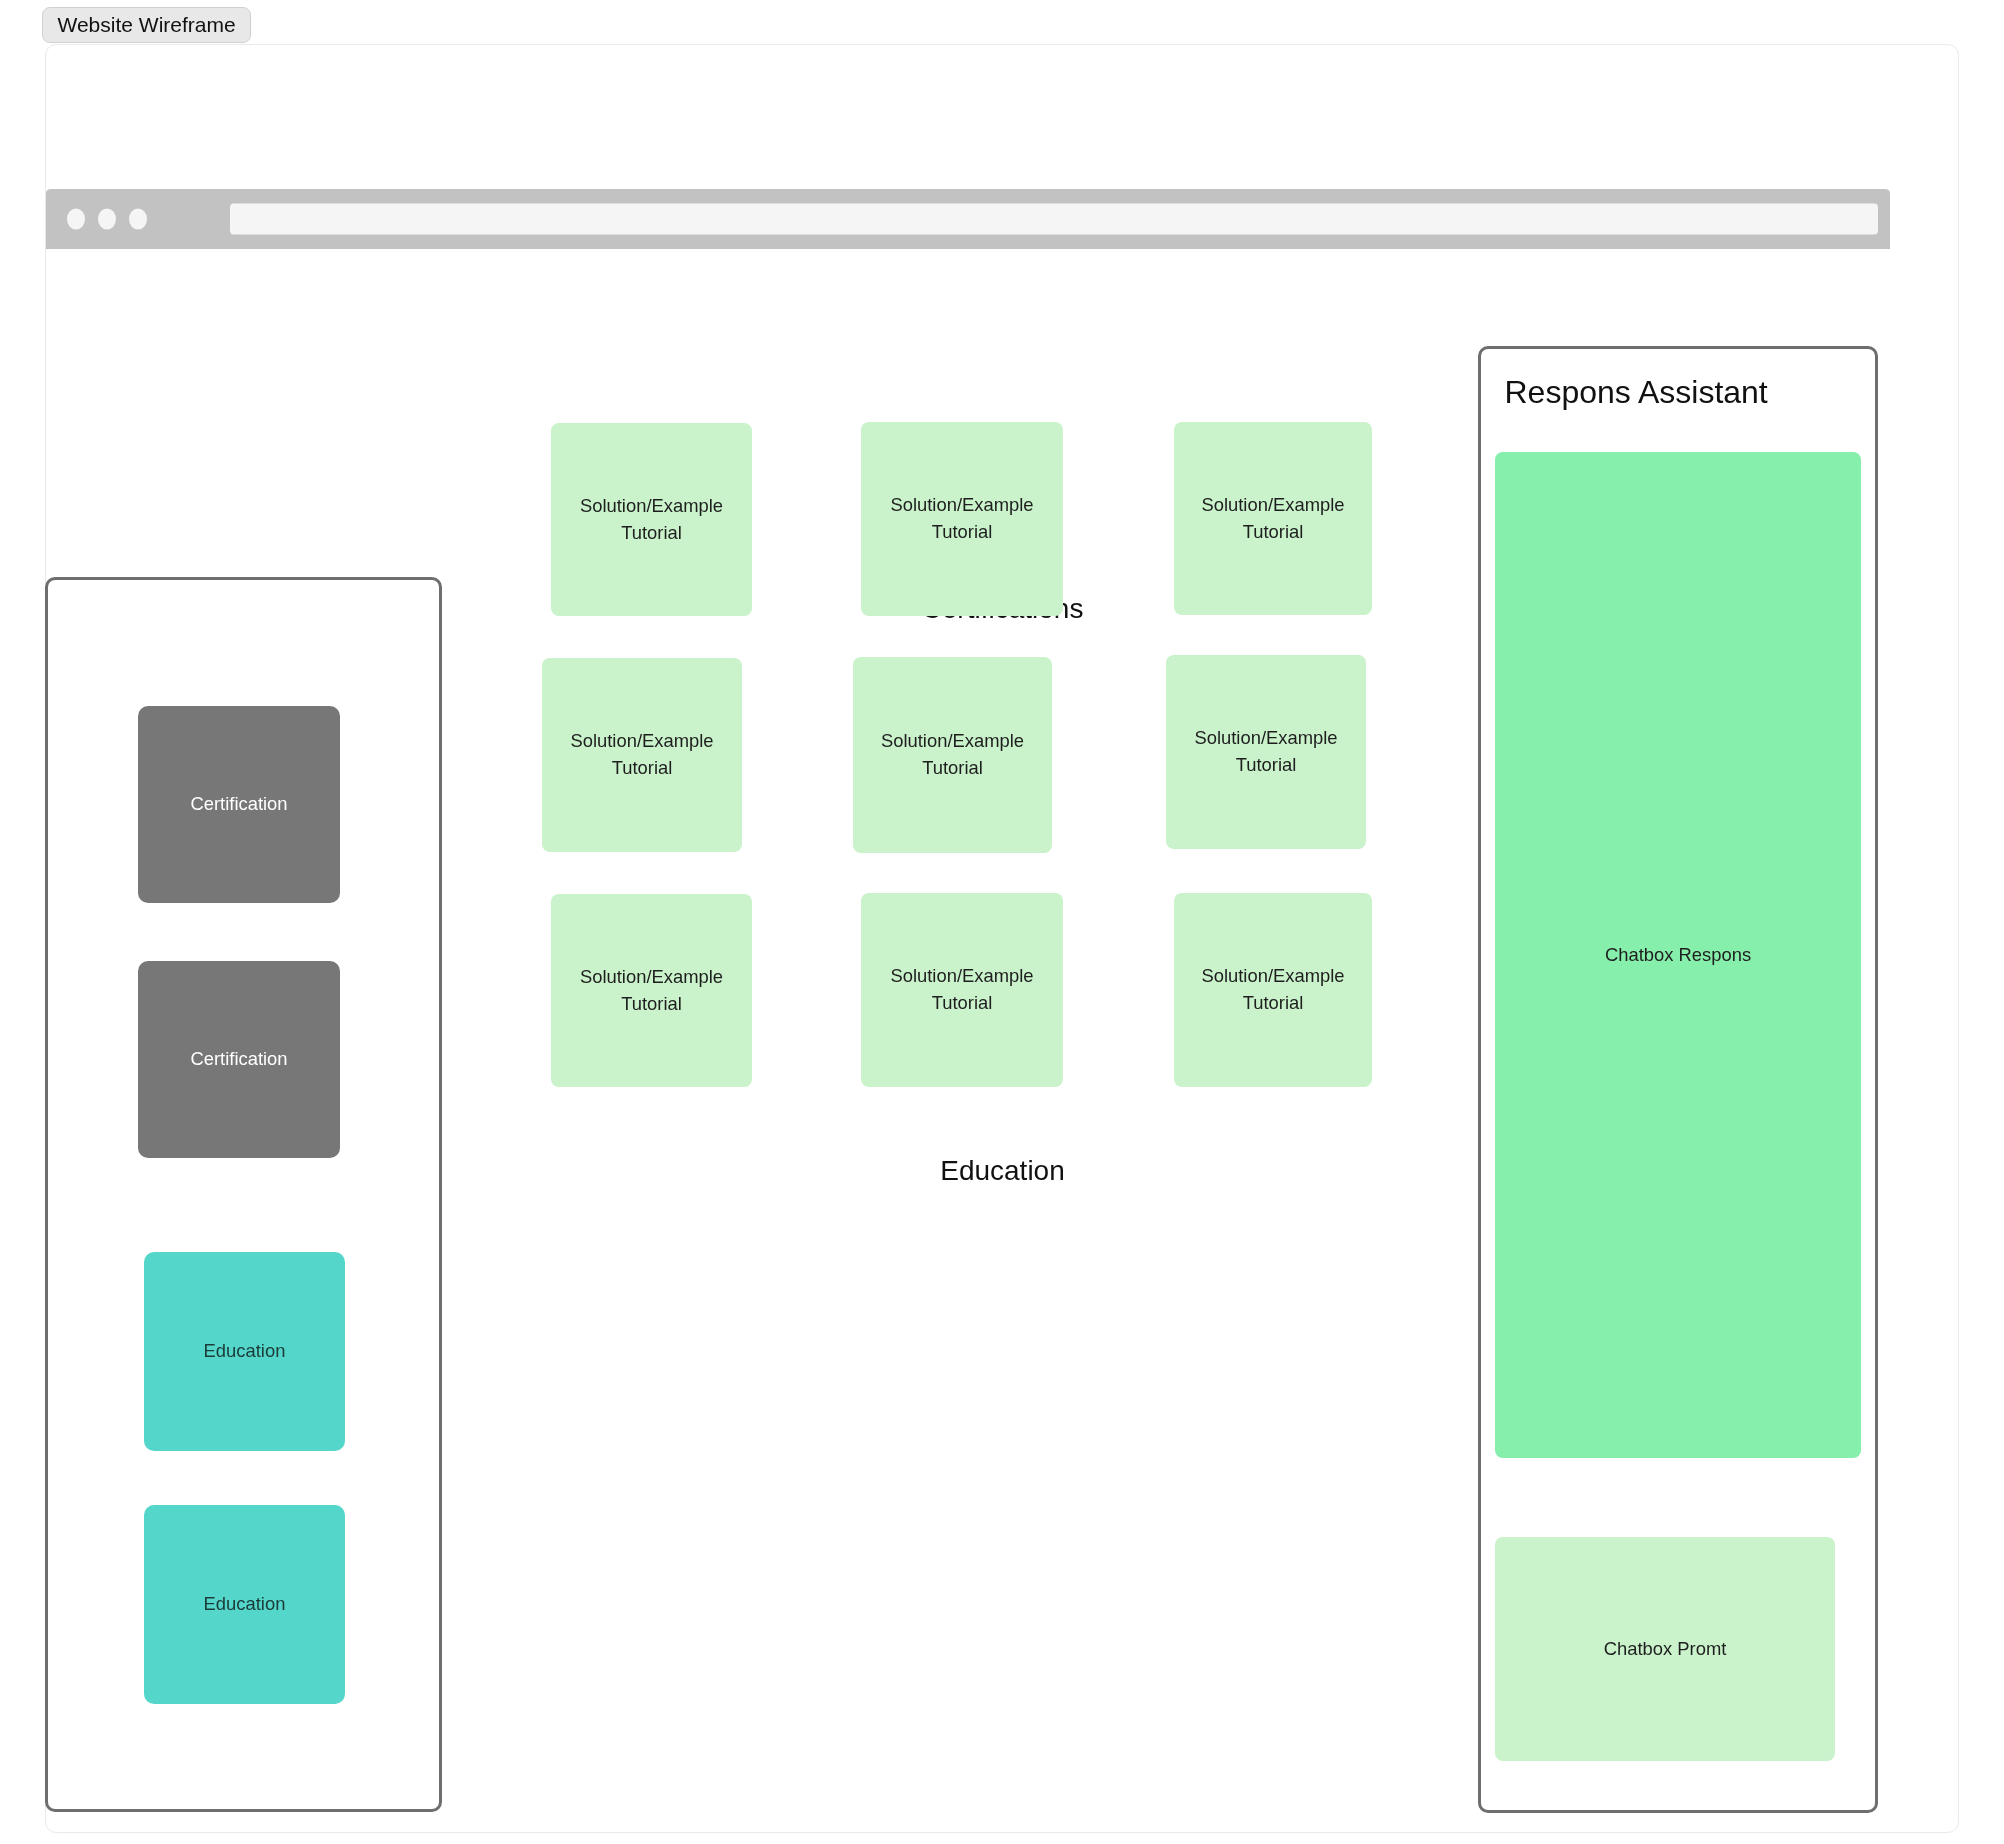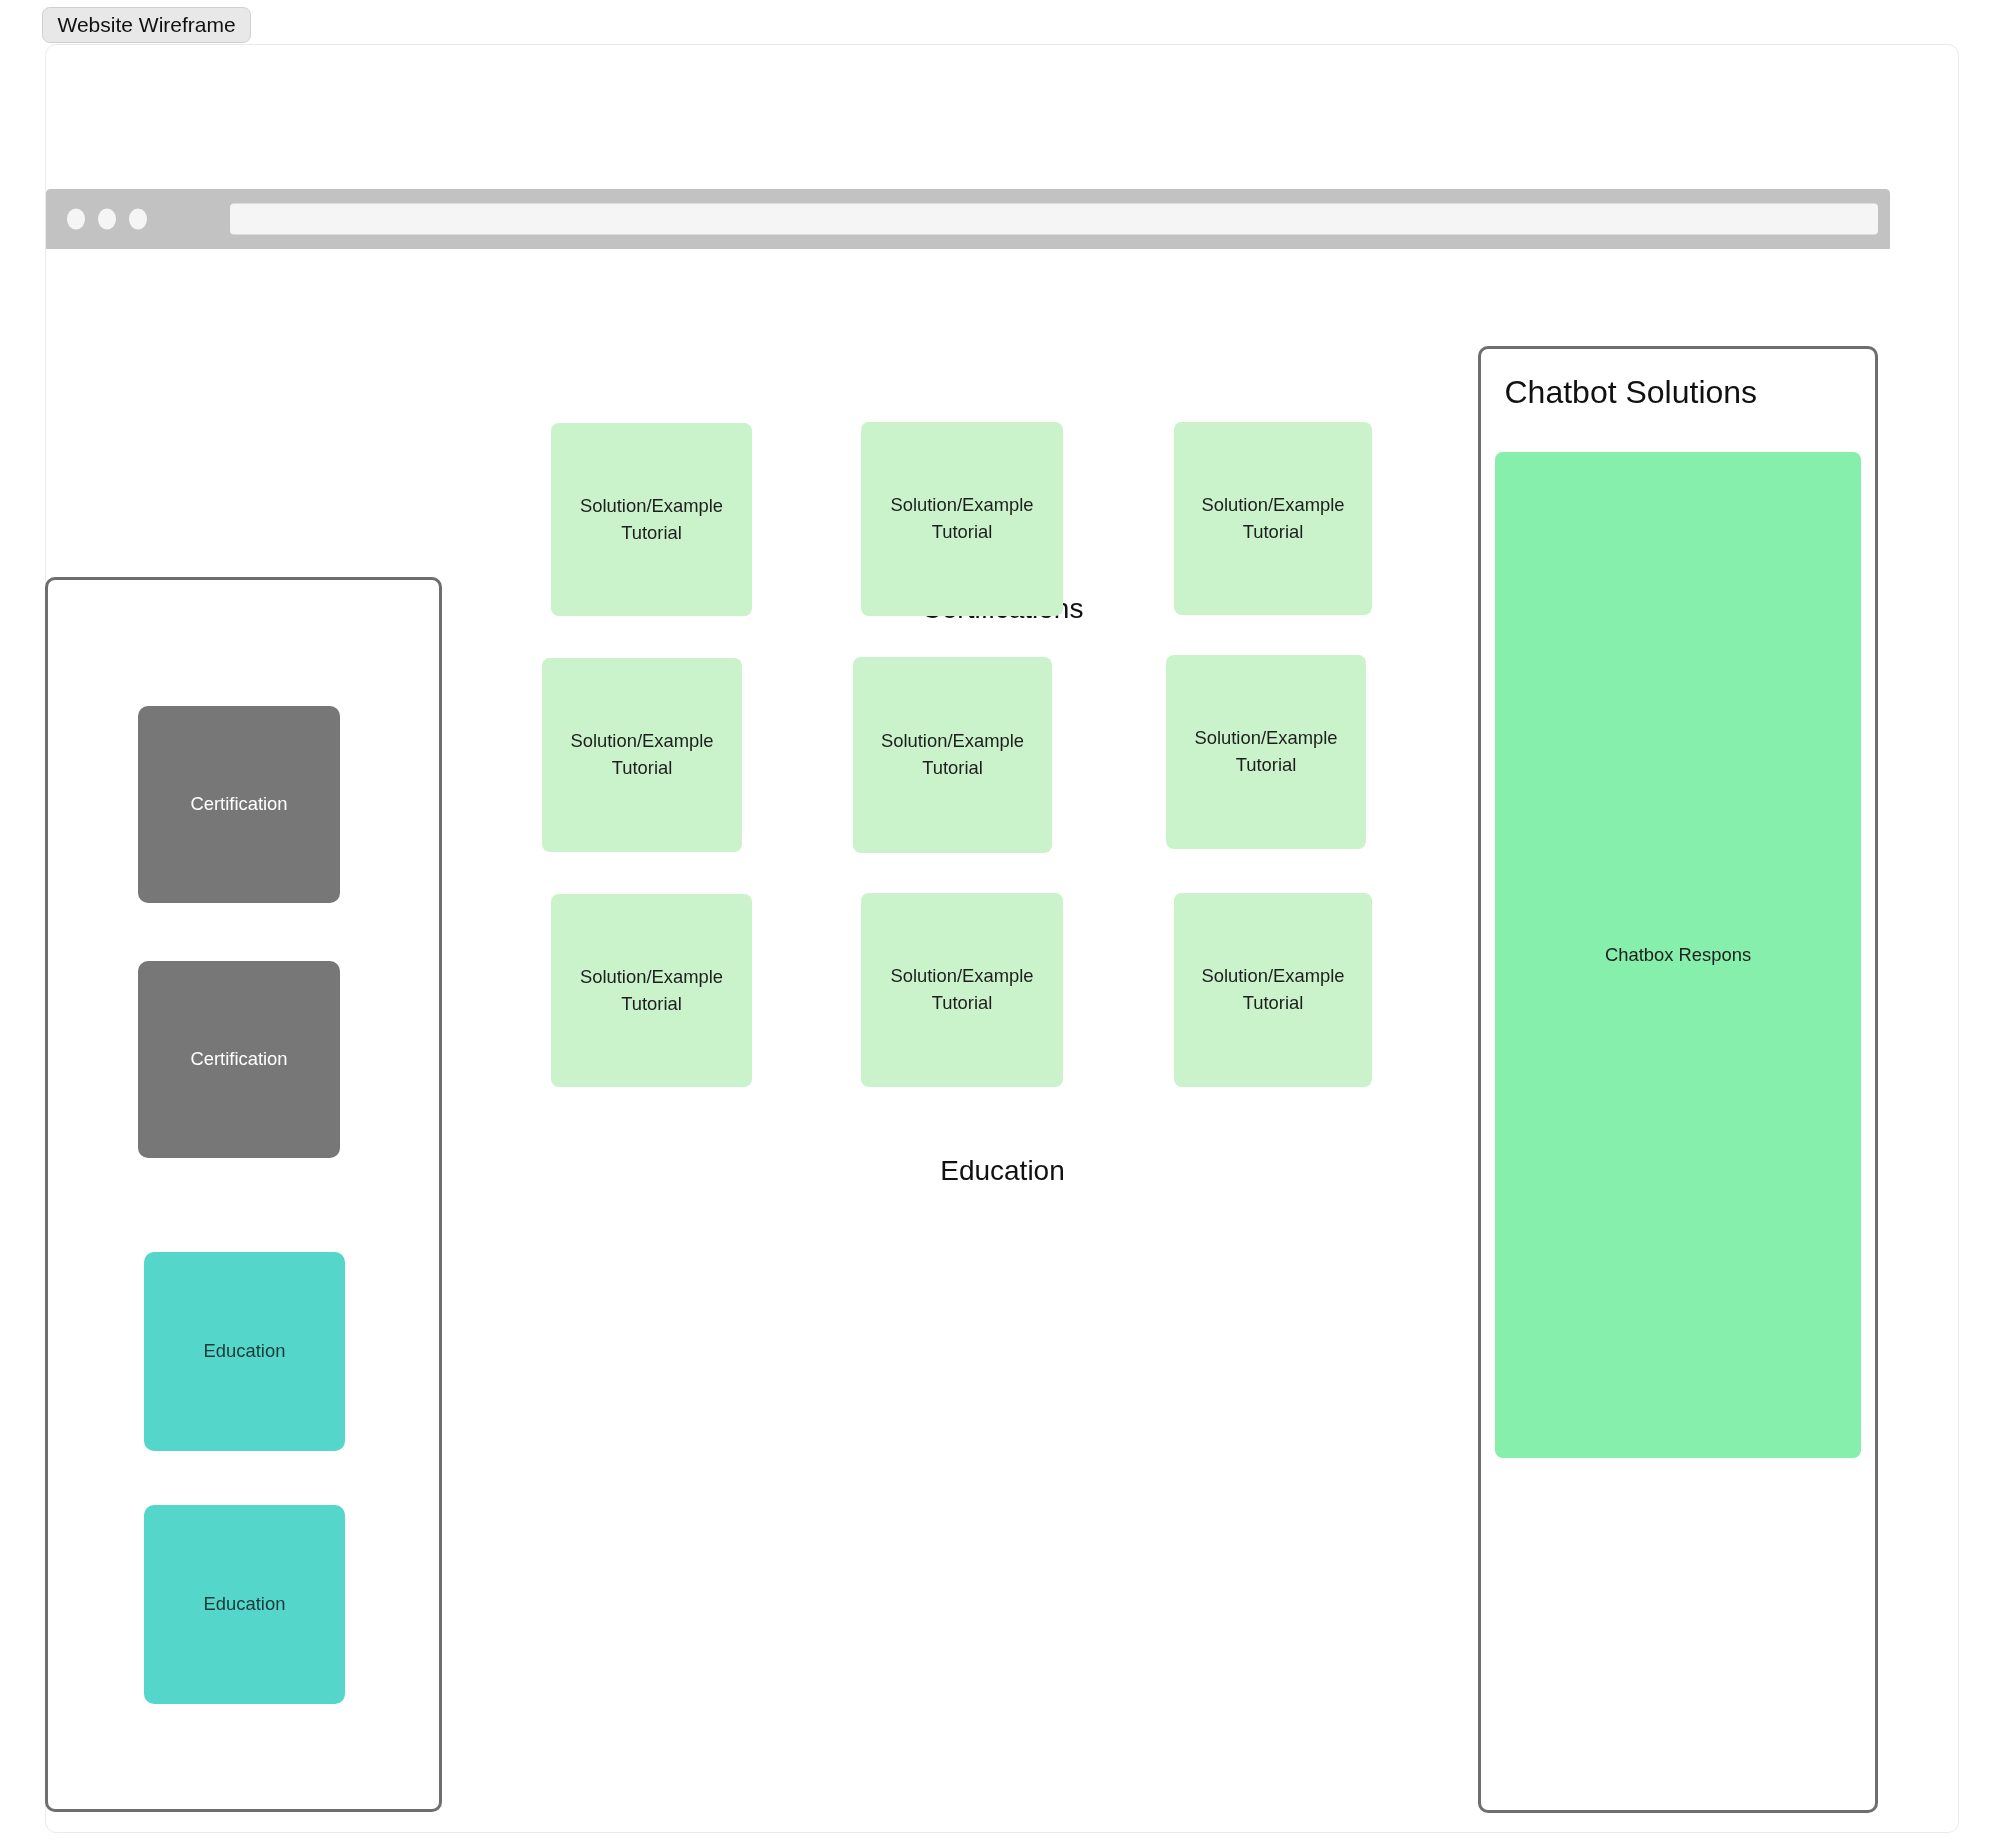--- a/index.html
+++ b/index.html
@@ -340,18 +340,19 @@
     </div>
     <div class="tile" style="left:373px;  top:548px; width:202px; height:194px;">
       <span><span>Solution/Example</span><br><span>Tutorial</span></span>
     </div>
     <div class="tile" style="left:686px; top:548px; width:198px; height:194px;">
       <span><span>Solution/Example</span><br><span>Tutorial</span></span>
     </div>
   </div>
 
   <div class="chat-panel">
-    <div class="chat-title">Chatbot Solutions</div>
+    <div class="chat-title">Respons Assistant</div>
   </div>
   <div class="chat-response">Chatbox Respons</div>
+  <div class="chat-prompt">Chatbox Promt</div>
 
 </div>
 
 
 </body></html>

